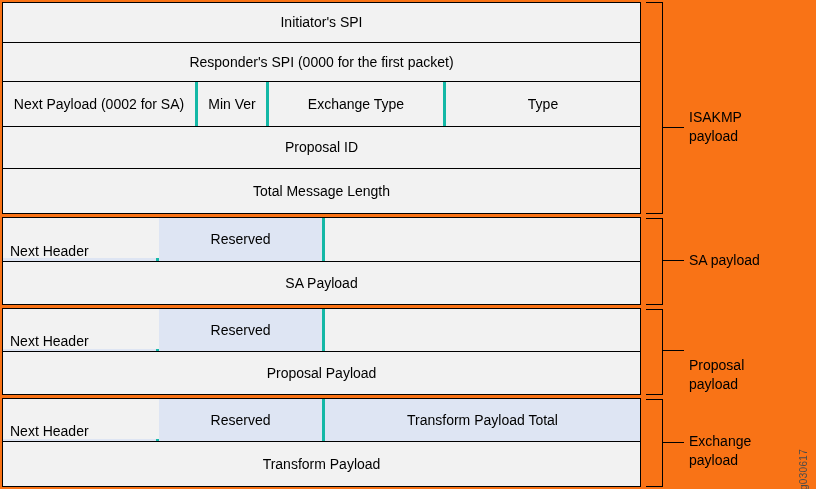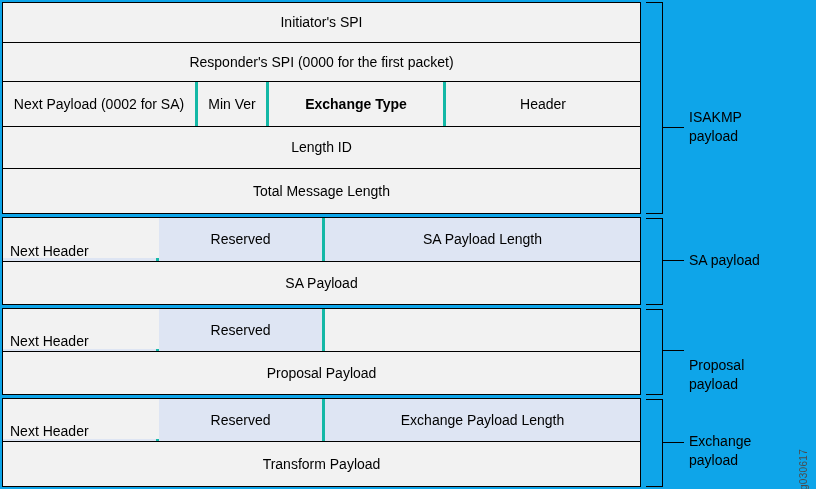--- a/index.html
+++ b/index.html
@@ -1,20 +1,20 @@
 <!DOCTYPE html>
 <html><head>
 <meta charset="utf-8">
 <style>
   html, body { margin: 0; padding: 0; background: #ffffff; }
   .stage {
     position: relative;
     width: 816px;
     height: 489px;
-    background: #0ea5e9;
+    background: #f97316;
     font-family: "Liberation Sans", "DejaVu Sans", sans-serif;
     font-size: 14px;
     color: #000000;
     overflow: hidden;
   }
   .box {
     position: absolute;
     left: 2px;
     width: 637px;
     border: 1px solid #000000;
@@ -35,21 +35,21 @@
   .cell.br { border-right: 3px solid #14b8a6; }
   .cell.left { justify-content: flex-start; text-align: left; padding-left: 7px; margin-top: 40px; }
   .cell.fill { flex: 1 1 auto; }
   .gray { background: #f2f2f2; }
   .blue { background: #dee5f3; }
 
   .h40 { height: 40px; } .h39 { height: 39px; } .h45 { height: 45px; }
   .h42 { height: 42px; } .h44 { height: 44px; } .h43 { height: 43px; }
 
   .w195 { width: 195px; } .w70 { width: 70px; } .w71 { width: 71px; }
-  .w177 { width: 177px; font-weight: bold; } .w156 { width: 156px; } .w166 { width: 166px; }
+  .w177 { width: 177px; } .w156 { width: 156px; } .w166 { width: 166px; }
 
   .bracket {
     position: absolute;
     left: 646px;
     width: 17px;
     box-sizing: border-box;
     border-top: 1px solid #000000;
     border-right: 1px solid #000000;
     border-bottom: 1px solid #000000;
   }
@@ -88,36 +88,35 @@
     <div class="row h40">
       <div class="cell fill gray">Initiator's SPI</div>
     </div>
     <div class="row h39">
       <div class="cell fill gray">Responder's SPI (0000 for the first packet)</div>
     </div>
     <div class="row h45">
       <div class="cell w195 br gray">Next Payload (0002 for SA)</div>
       <div class="cell w71 br gray">Min Ver</div>
       <div class="cell w177 br gray">Exchange Type</div>
-      <div class="cell fill gray">Header</div>
+      <div class="cell fill gray">Type</div>
     </div>
     <div class="row h42">
-      <div class="cell fill gray">Length ID</div>
+      <div class="cell fill gray">Proposal ID</div>
     </div>
     <div class="row h44 last">
       <div class="cell fill gray">Total Message Length</div>
     </div>
   </div>
 
   <div class="box" style="top:217px;">
     <div class="row h44">
       <div class="cell w156 br blue left">Next Header
 (0004 for Transform)</div>
       <div class="cell w166 br blue">Reserved</div>
-      <div class="cell fill blue">SA Payload Length</div>
     </div>
     <div class="row h42 last">
       <div class="cell fill gray">SA Payload</div>
     </div>
   </div>
 
   <div class="box" style="top:308px;">
     <div class="row h43">
       <div class="cell w156 br blue left">Next Header
 (0004 for Transform)</div>
@@ -126,21 +125,21 @@
     <div class="row h42 last">
       <div class="cell fill gray">Proposal Payload</div>
     </div>
   </div>
 
   <div class="box" style="top:398px;">
     <div class="row h43">
       <div class="cell w156 br blue left">Next Header
 (0004 for Transform)</div>
       <div class="cell w166 br blue">Reserved</div>
-      <div class="cell fill blue">Exchange Payload Length</div>
+      <div class="cell fill blue">Transform Payload Total</div>
     </div>
     <div class="row h44 last">
       <div class="cell fill gray">Transform Payload</div>
     </div>
   </div>
 
   <div class="bracket" style="top:2px; height:212px;"></div>
   <div class="tick" style="top:127px;"></div>
   <div class="bracket-label" style="top:108px;">ISAKMP
 payload</div>

